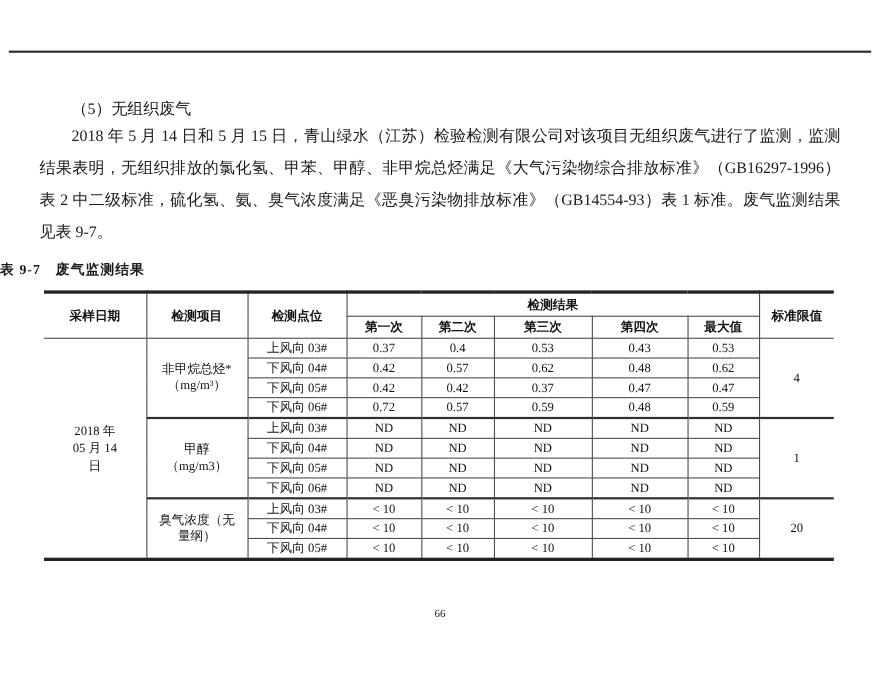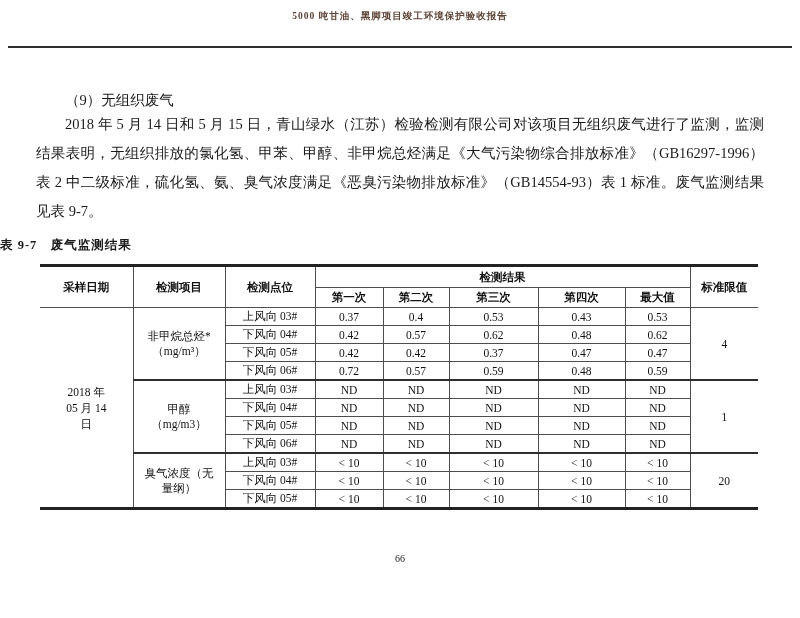--- a/index.html
+++ b/index.html
@@ -44,25 +44,24 @@
   td.item-cell div { line-height:15px; }
   .page-num {
     position:absolute; top:553px; left:0; width:800px; text-align:center;
     font-size:10px; color:#222;
   }
 </style>
 </head>
 <body>
 
 <div class="doc-header">
-  <div class="hline">5000 吨甘油、黑脚项目竣工环境保护验收报告</div>
 </div>
 <div class="header-rule"></div>
 
-<div class="section-heading">（9）无组织废气</div>
+<div class="section-heading">（5）无组织废气</div>
 <div class="body-para">2018 年 5 月 14 日和 5 月 15 日，青山绿水（江苏）检验检测有限公司对该项目无组织废气进行了监测，监测结果表明，无组织排放的氯化氢、甲苯、甲醇、非甲烷总烃满足《大气污染物综合排放标准》（GB16297-1996）表 2 中二级标准，硫化氢、氨、臭气浓度满足《恶臭污染物排放标准》（GB14554-93）表 1 标准。废气监测结果见表 9-7。</div>
 
 <div class="table-title">表 9-7　废气监测结果</div>
 
 <div class="tablewrap">
   <table class="monitor">
     <colgroup>
       <col style="width:93px">
         <col style="width:92px">
         <col style="width:90px">

